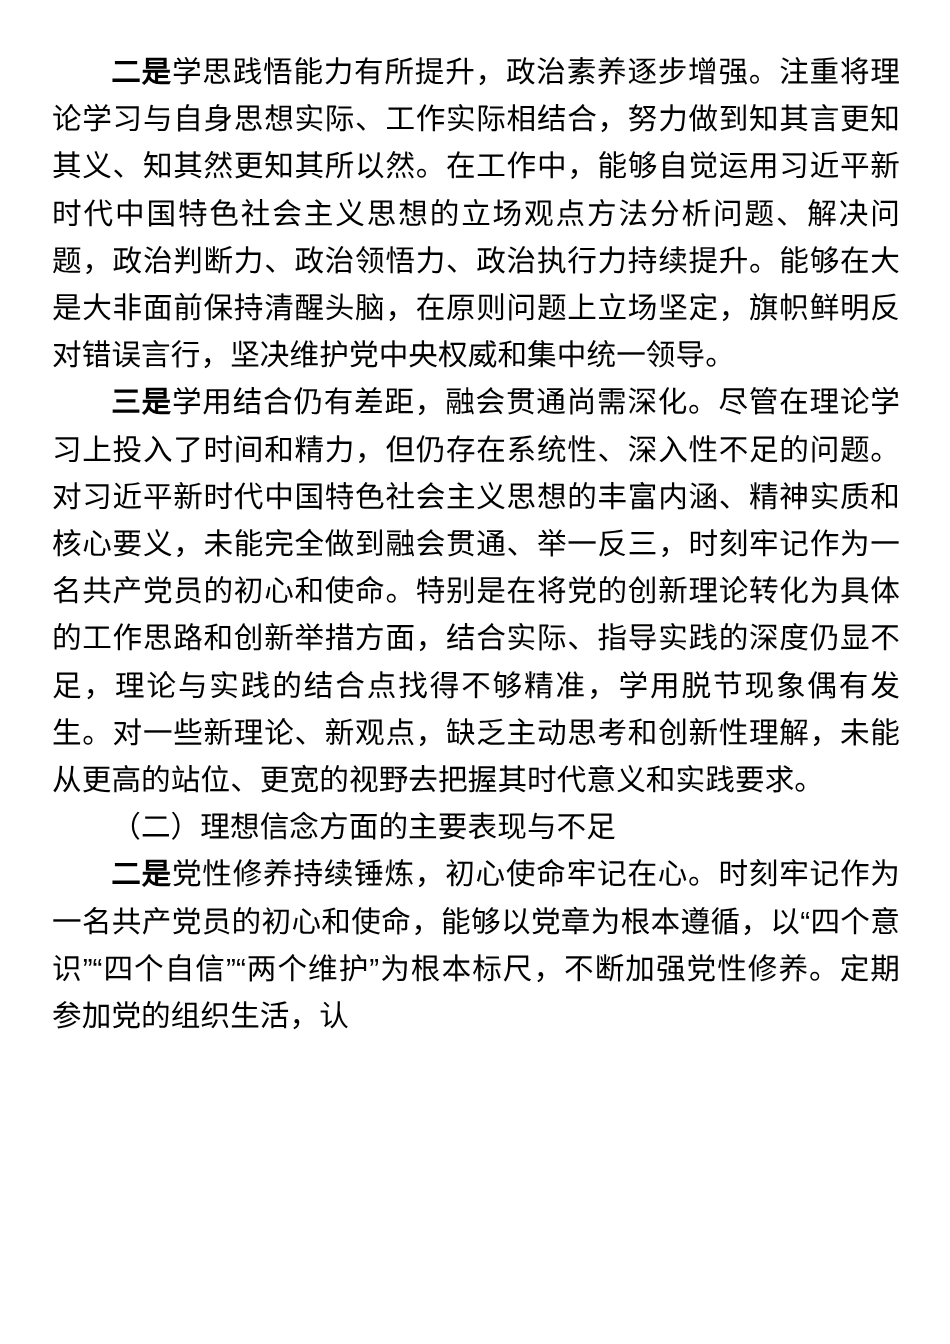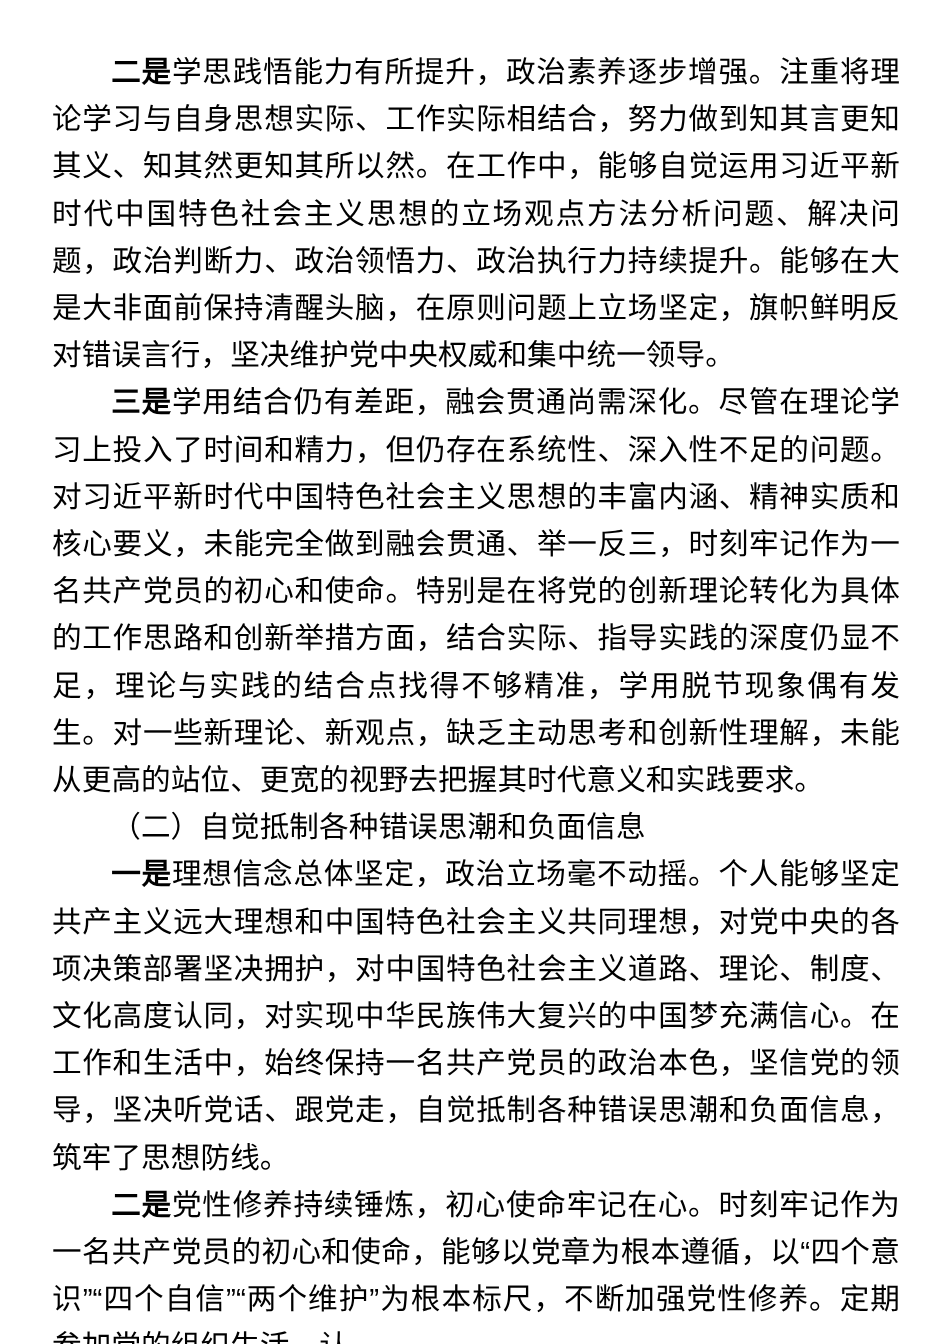--- a/index.html
+++ b/index.html
@@ -57,21 +57,20 @@
 </head>
 <body>
 
 <div class="page">
   <div class="doc-body">
 
     <p class="para"><b class="lead">二是</b><span>学思践悟能力有所提升，政治素养逐步增强。注重将理论学习与自身思想实际、工作实际相结合，努力做到知其言更知其义、知其然更知其所以然。在工作中，能够自觉运用习近平新时代中国特色社会主义思想的立场观点方法分析问题、解决问题，政治判断力、政治领悟力、政治执行力持续提升。能够在大是大非面前保持清醒头脑，在原则问题上立场坚定，旗帜鲜明反对错误言行，坚决维护党中央权威和集中统一领导。</span></p>
 
     <p class="para"><b class="lead">三是</b><span>学用结合仍有差距，融会贯通尚需深化。尽管在理论学习上投入了时间和精力，但仍存在系统性、深入性不足的问题。对习近平新时代中国特色社会主义思想的丰富内涵、精神实质和核心要义，未能完全做到融会贯通、举一反三，时刻牢记作为一名共产党员的初心和使命。特别是在将党的创新理论转化为具体的工作思路和创新举措方面，结合实际、指导实践的深度仍显不足，理论与实践的结合点找得不够精准，学用脱节现象偶有发生。对一些新理论、新观点，缺乏主动思考和创新性理解，未能从更高的站位、更宽的视野去把握其时代意义和实践要求。</span></p>
 
-    <p class="para heading"><span>（二）自觉抵制各种错误思潮和负面信息</span></p>
+    <p class="para heading"><span>（二）理想信念方面的主要表现与不足</span></p>
 
-    <p class="para"><b class="lead">一是</b><span>理想信念总体坚定，政治立场毫不动摇。个人能够坚定共产主义远大理想和中国特色社会主义共同理想，对党中央的各项决策部署坚决拥护，对中国特色社会主义道路、理论、制度、文化高度认同，对实现中华民族伟大复兴的中国梦充满信心。在工作和生活中，始终保持一名共产党员的政治本色，坚信党的领导，坚决听党话、跟党走，自觉抵制各种错误思潮和负面信息，筑牢了思想防线。</span></p>
 
     <p class="para"><b class="lead">二是</b><span>党性修养持续锤炼，初心使命牢记在心。时刻牢记作为一名共产党员的初心和使命，能够以党章为根本遵循，以“四个意识”“四个自信”“两个维护”为根本标尺，不断加强党性修养。定期参加党的组织生活，认</span></p>
 
   </div>
   <div class="clip-tail"></div>
 </div>
 
 </body></html>

